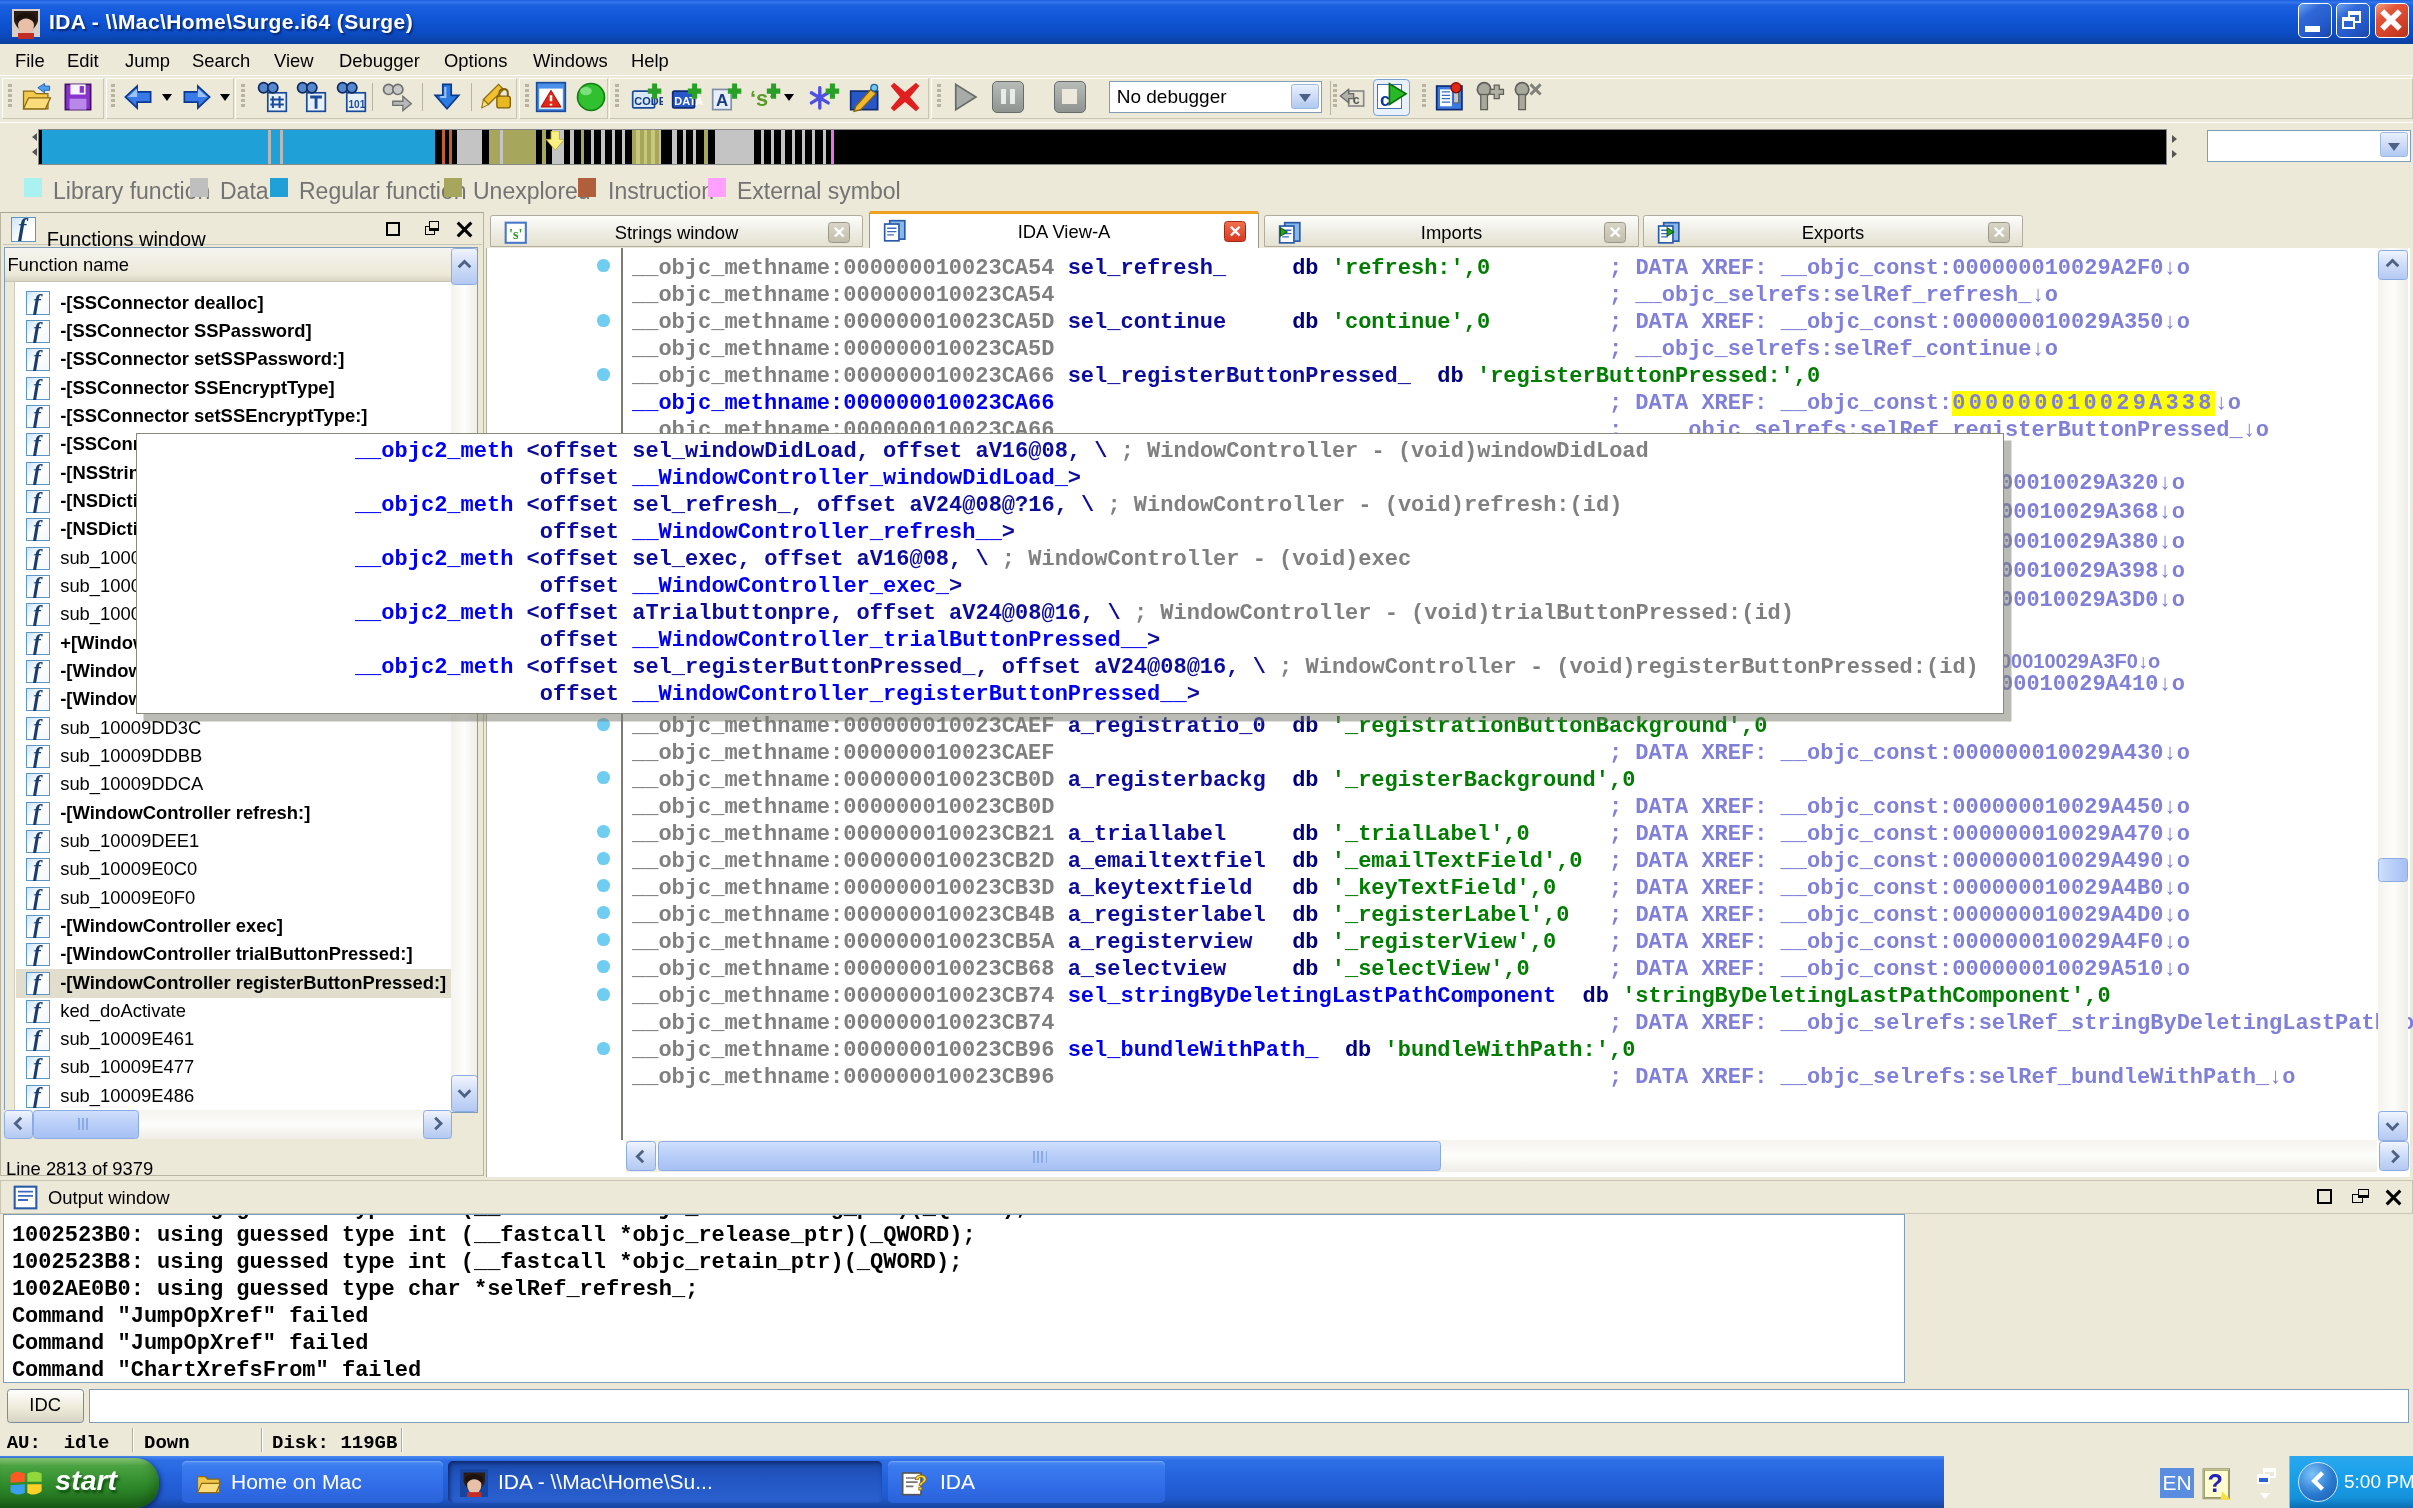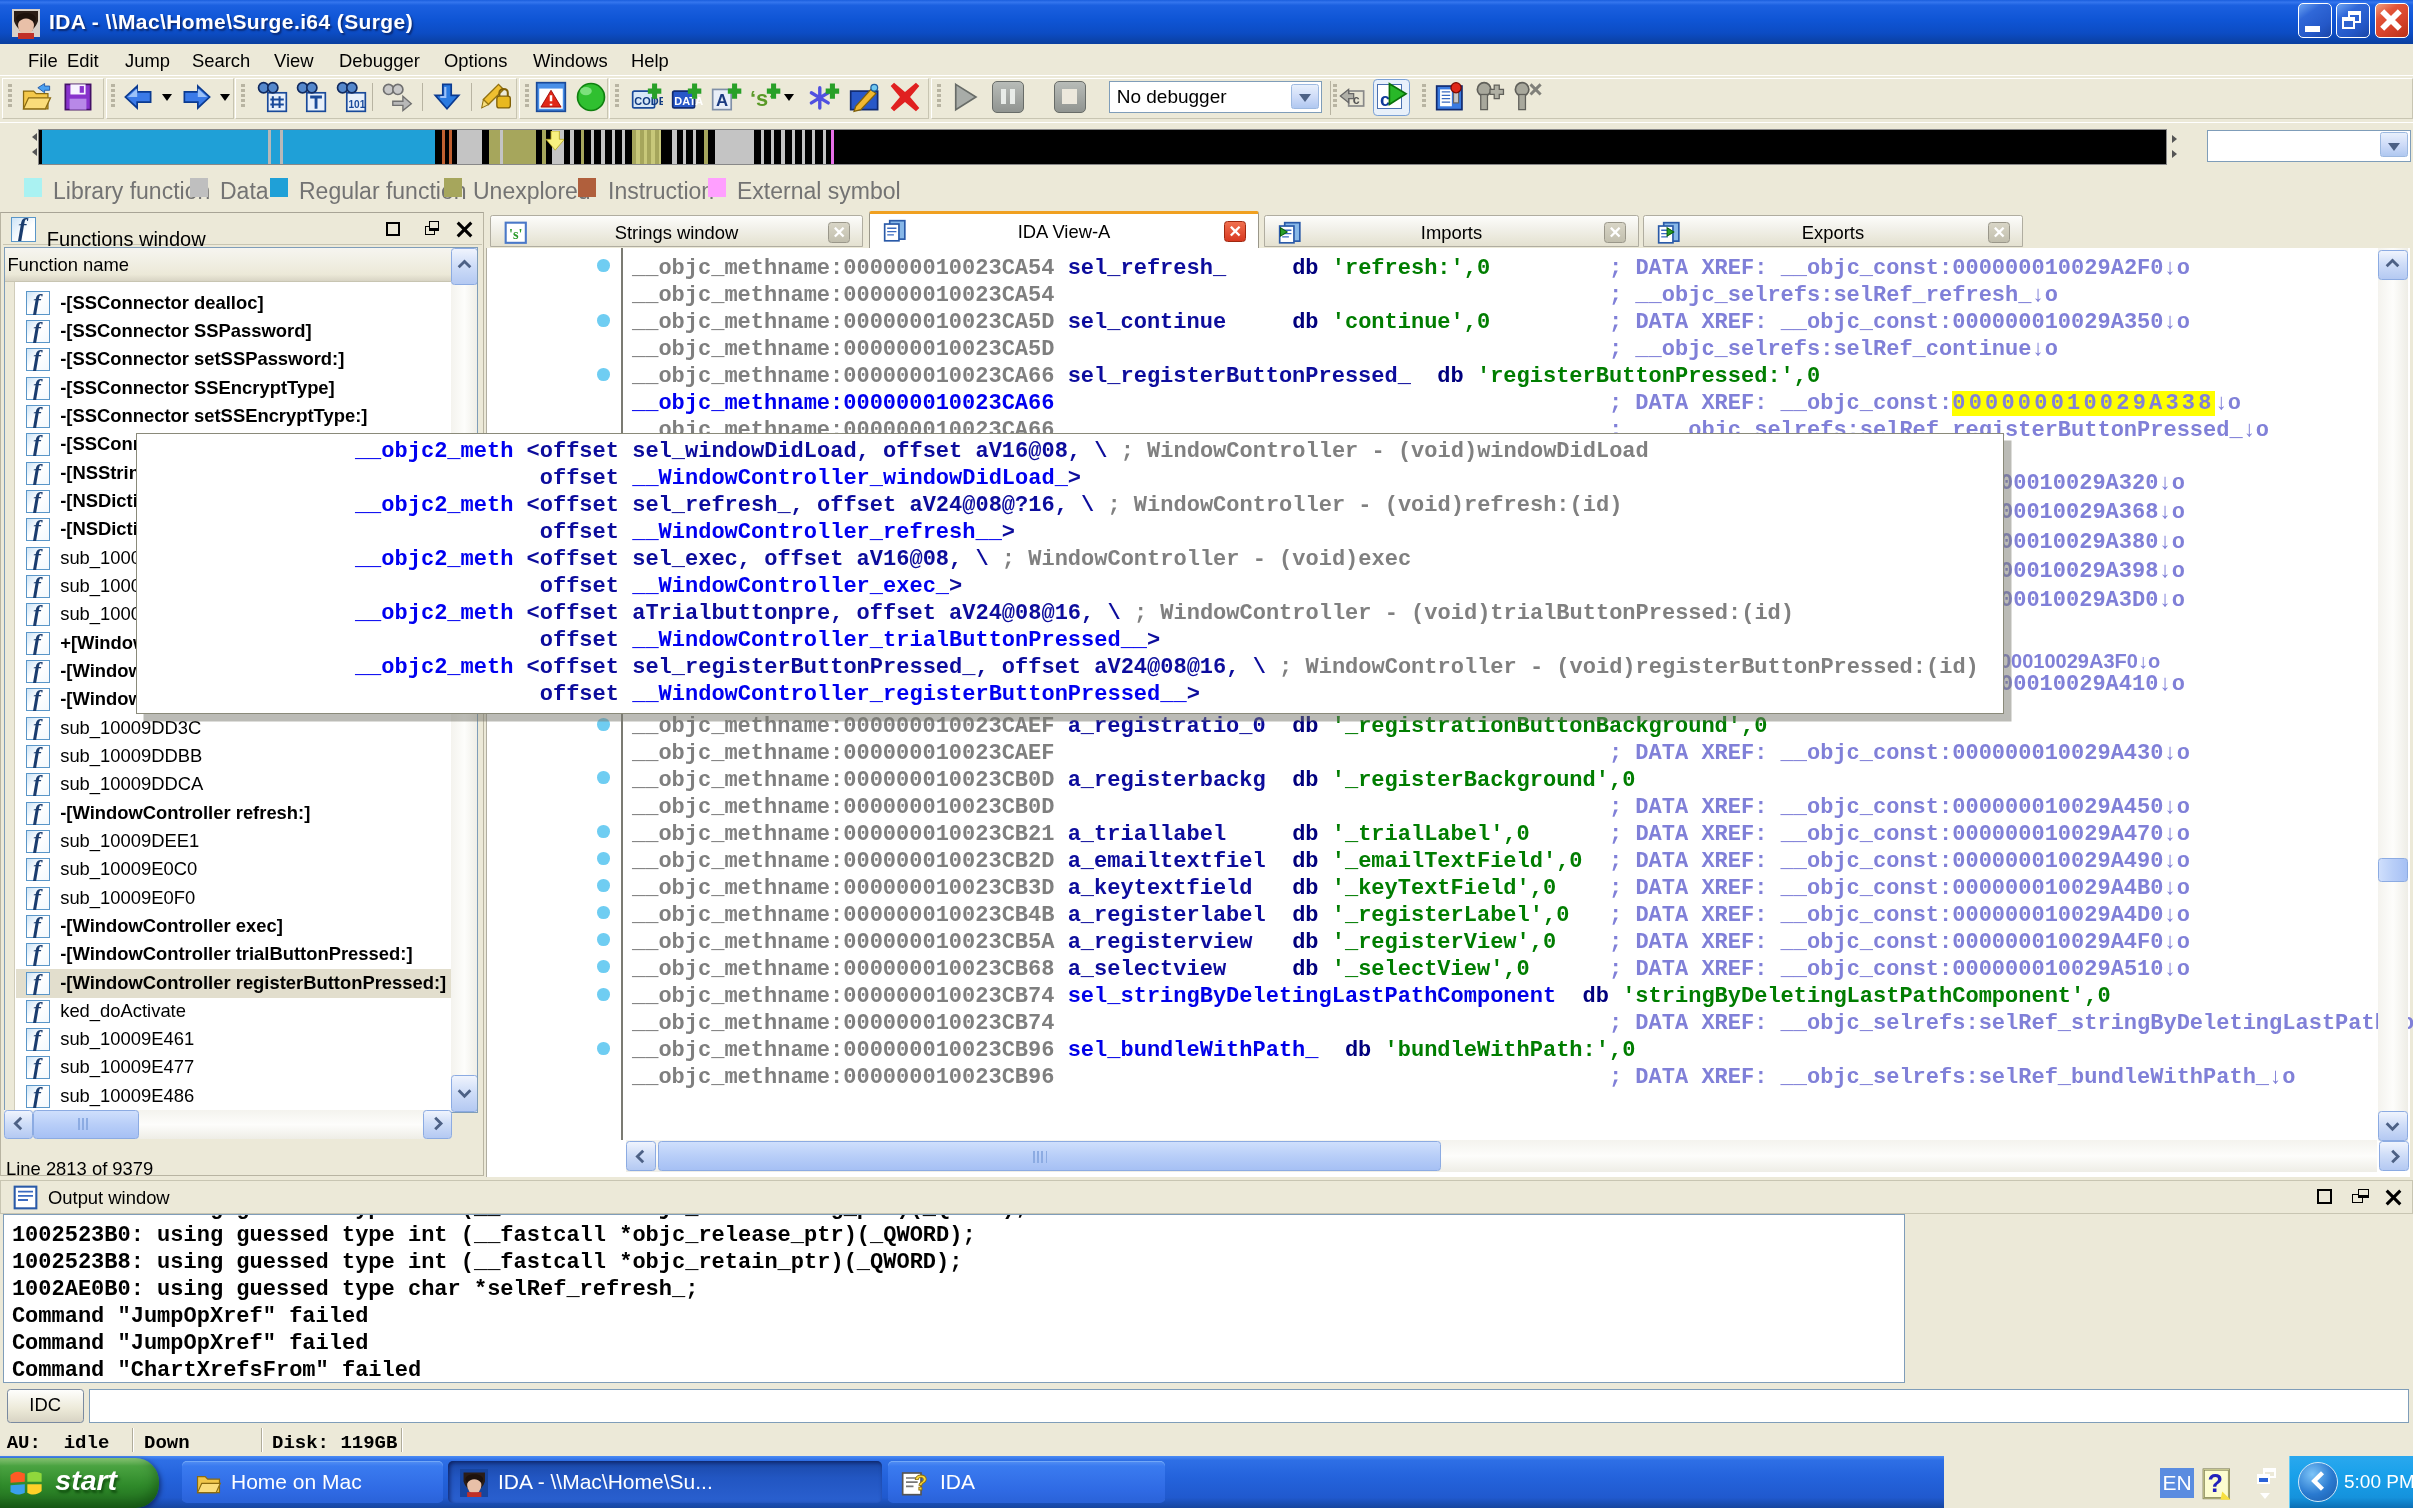--- a/index.html
+++ b/index.html
@@ -117,21 +117,21 @@
     <div class="abs" style="left:5px;top:12.6px;width:13.4px;height:11.7px;border:2.5px solid #fff;border-top-width:4.2px;background:#2e63cf"></div>
   </div>
   <div class="tbtn cls">
     <svg class="abs" style="left:4.2px;top:5px" width="22" height="22" viewBox="0 0 10 10">
         <path d="M1 1 L9 9 M9 1 L1 9" stroke="#fff" stroke-width="2.6"></path>
       </svg>
   </div>
 </div>
 
 <div id="menubar">
-  <span style="left:28px">File</span>
+  <span style="left:15px">File</span>
     <span style="left:67px">Edit</span>
     <span style="left:125px">Jump</span>
   <span style="left:192px">Search</span>
     <span style="left:274px">View</span>
     <span style="left:339px">Debugger</span>
   <span style="left:444px">Options</span>
     <span style="left:533px">Windows</span>
     <span style="left:631px">Help</span>
 </div>
 

